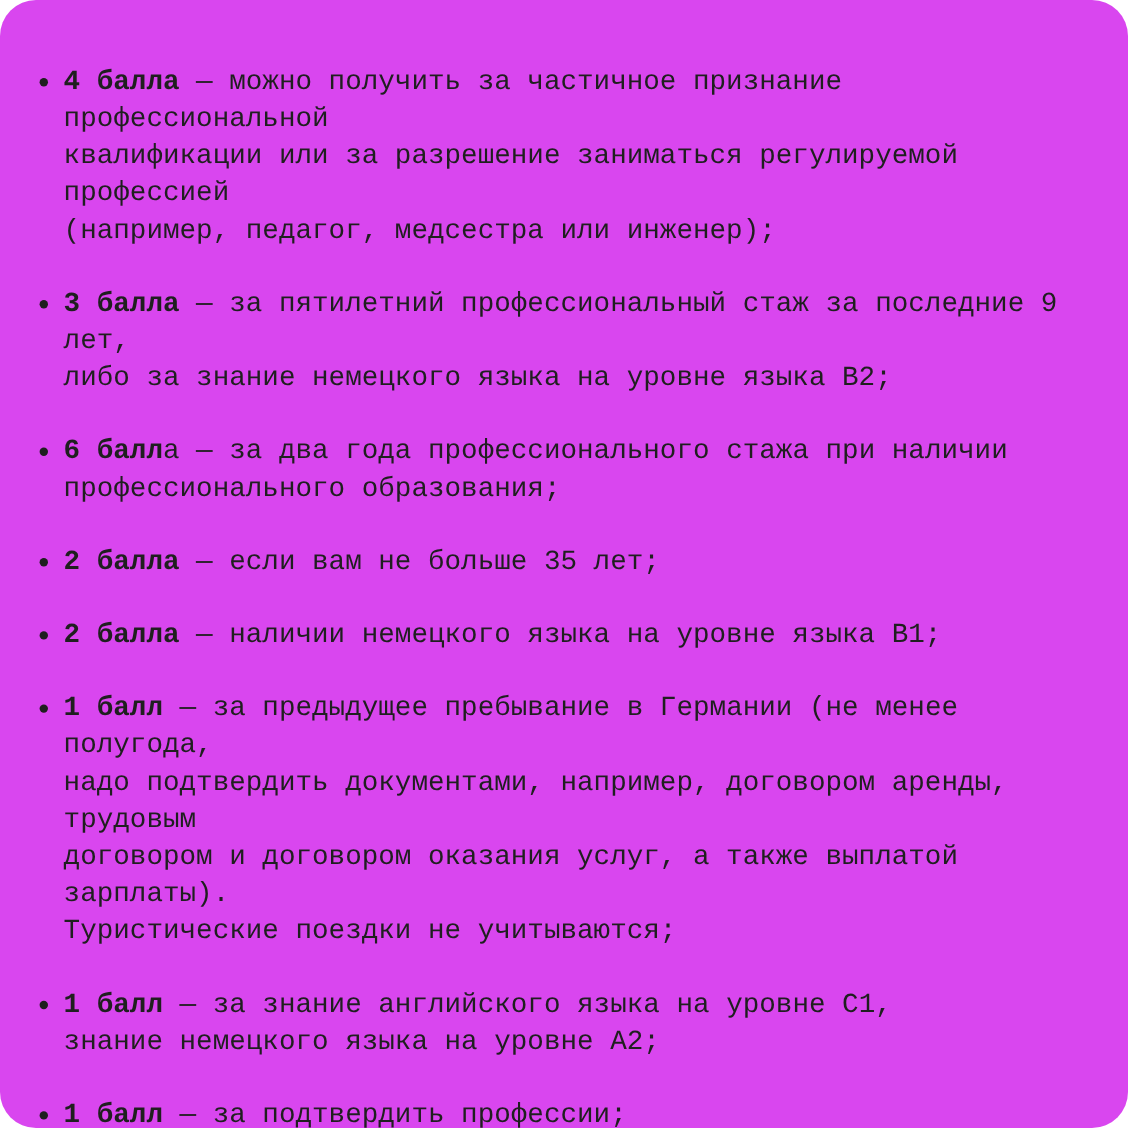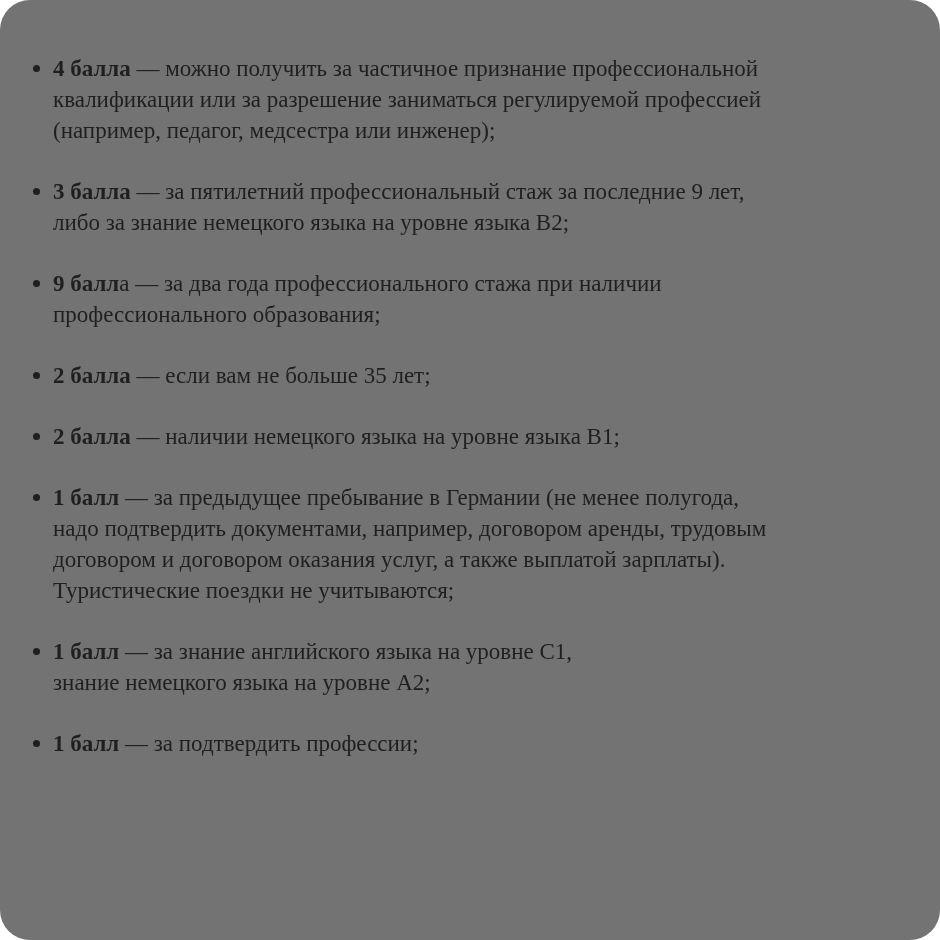--- a/index.html
+++ b/index.html
@@ -4,25 +4,25 @@
 <style>
   html, body {
     margin: 0;
     padding: 0;
     background: #ffffff;
   }
   .card {
     width: 940px;
     height: 940px;
     box-sizing: border-box;
-    background: #737373;
+    background: #d946ef;
     border-radius: 30px;
     padding: 53px 30px 28px 33px;
     overflow: hidden;
-    font-family: Liberation Serif, serif;
+    font-family: Liberation Mono, monospace;
     color: #1f1f1f;
   }
   ul.points {
     list-style: none;
     margin: 0;
     padding: 0;
   }
   ul.points li {
     display: flex;
     align-items: flex-start;
@@ -63,21 +63,21 @@
     </li>
 
     <li>
       <span class="dot"></span>
       <p class="txt"><b>3 балла</b><span> — за пятилетний профессиональный стаж за последние 9 лет,
 либо за знание немецкого языка на уровне языка B2;</span></p>
     </li>
 
     <li>
       <span class="dot"></span>
-      <p class="txt"><b>9 балл</b><span>а — за два года профессионального стажа при наличии
+      <p class="txt"><b>6 балл</b><span>а — за два года профессионального стажа при наличии
 профессионального образования;</span></p>
     </li>
 
     <li>
       <span class="dot"></span>
       <p class="txt"><b>2 балла</b><span> — если вам не больше 35 лет;</span></p>
     </li>
 
     <li>
       <span class="dot"></span>

